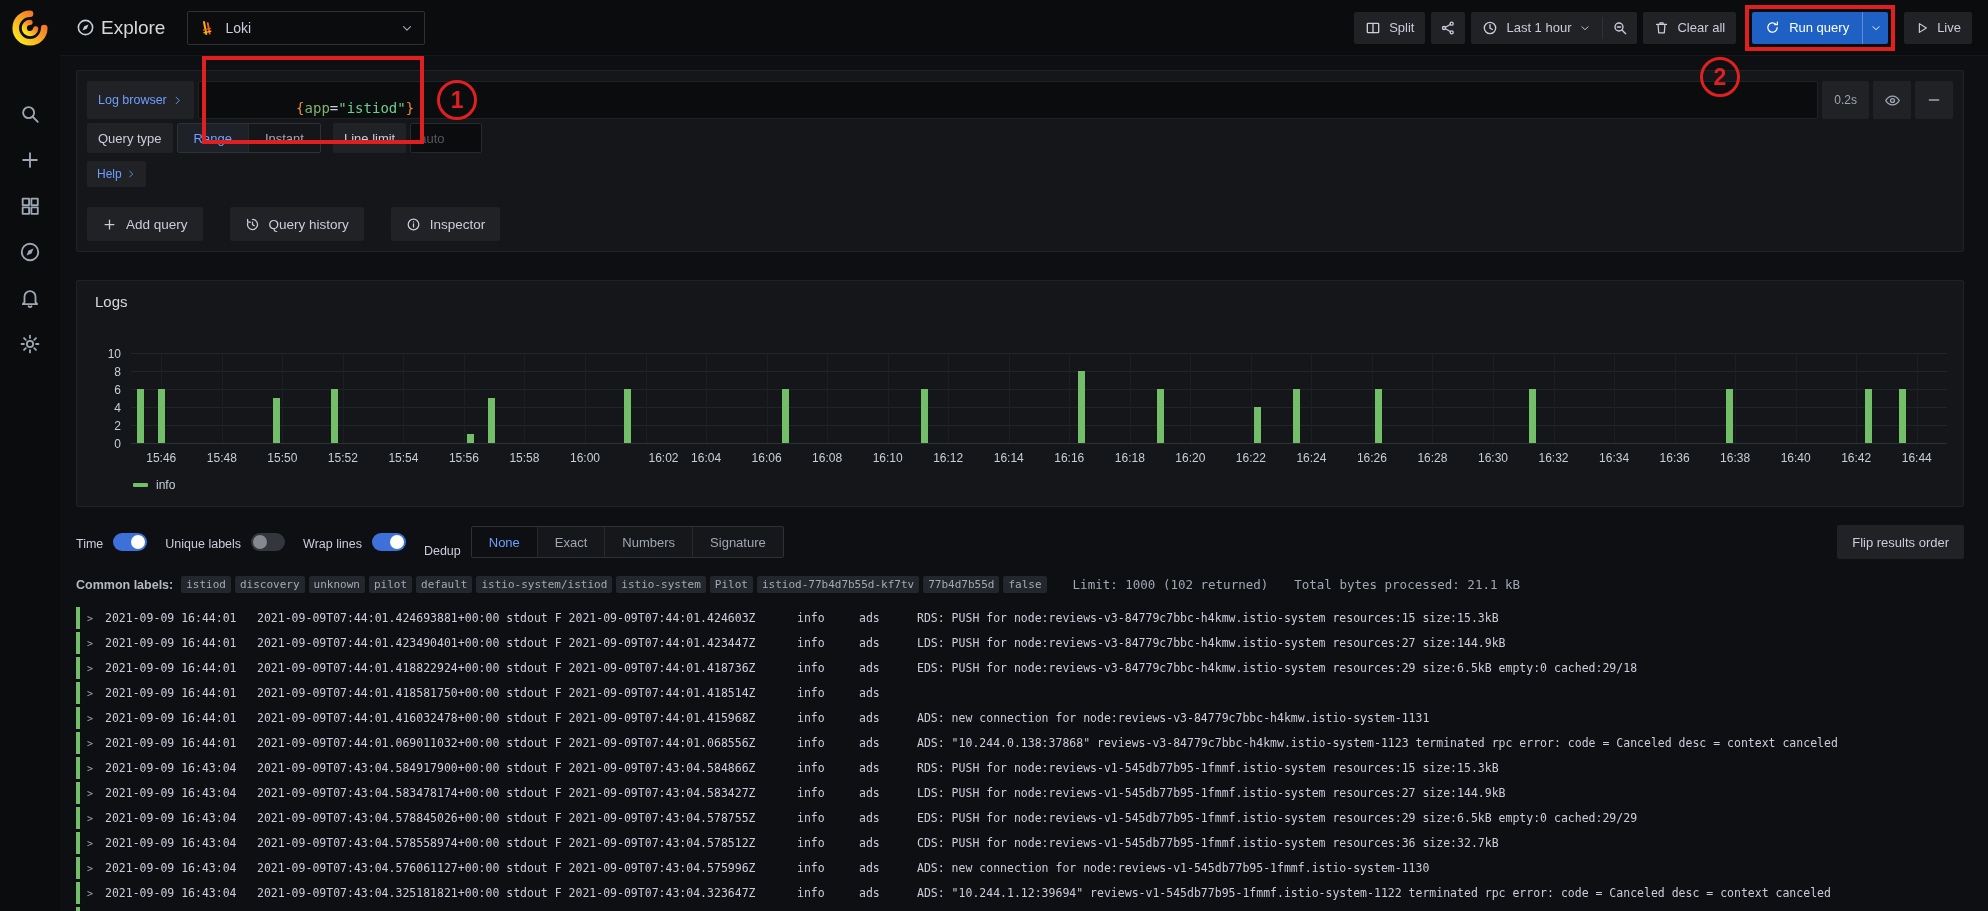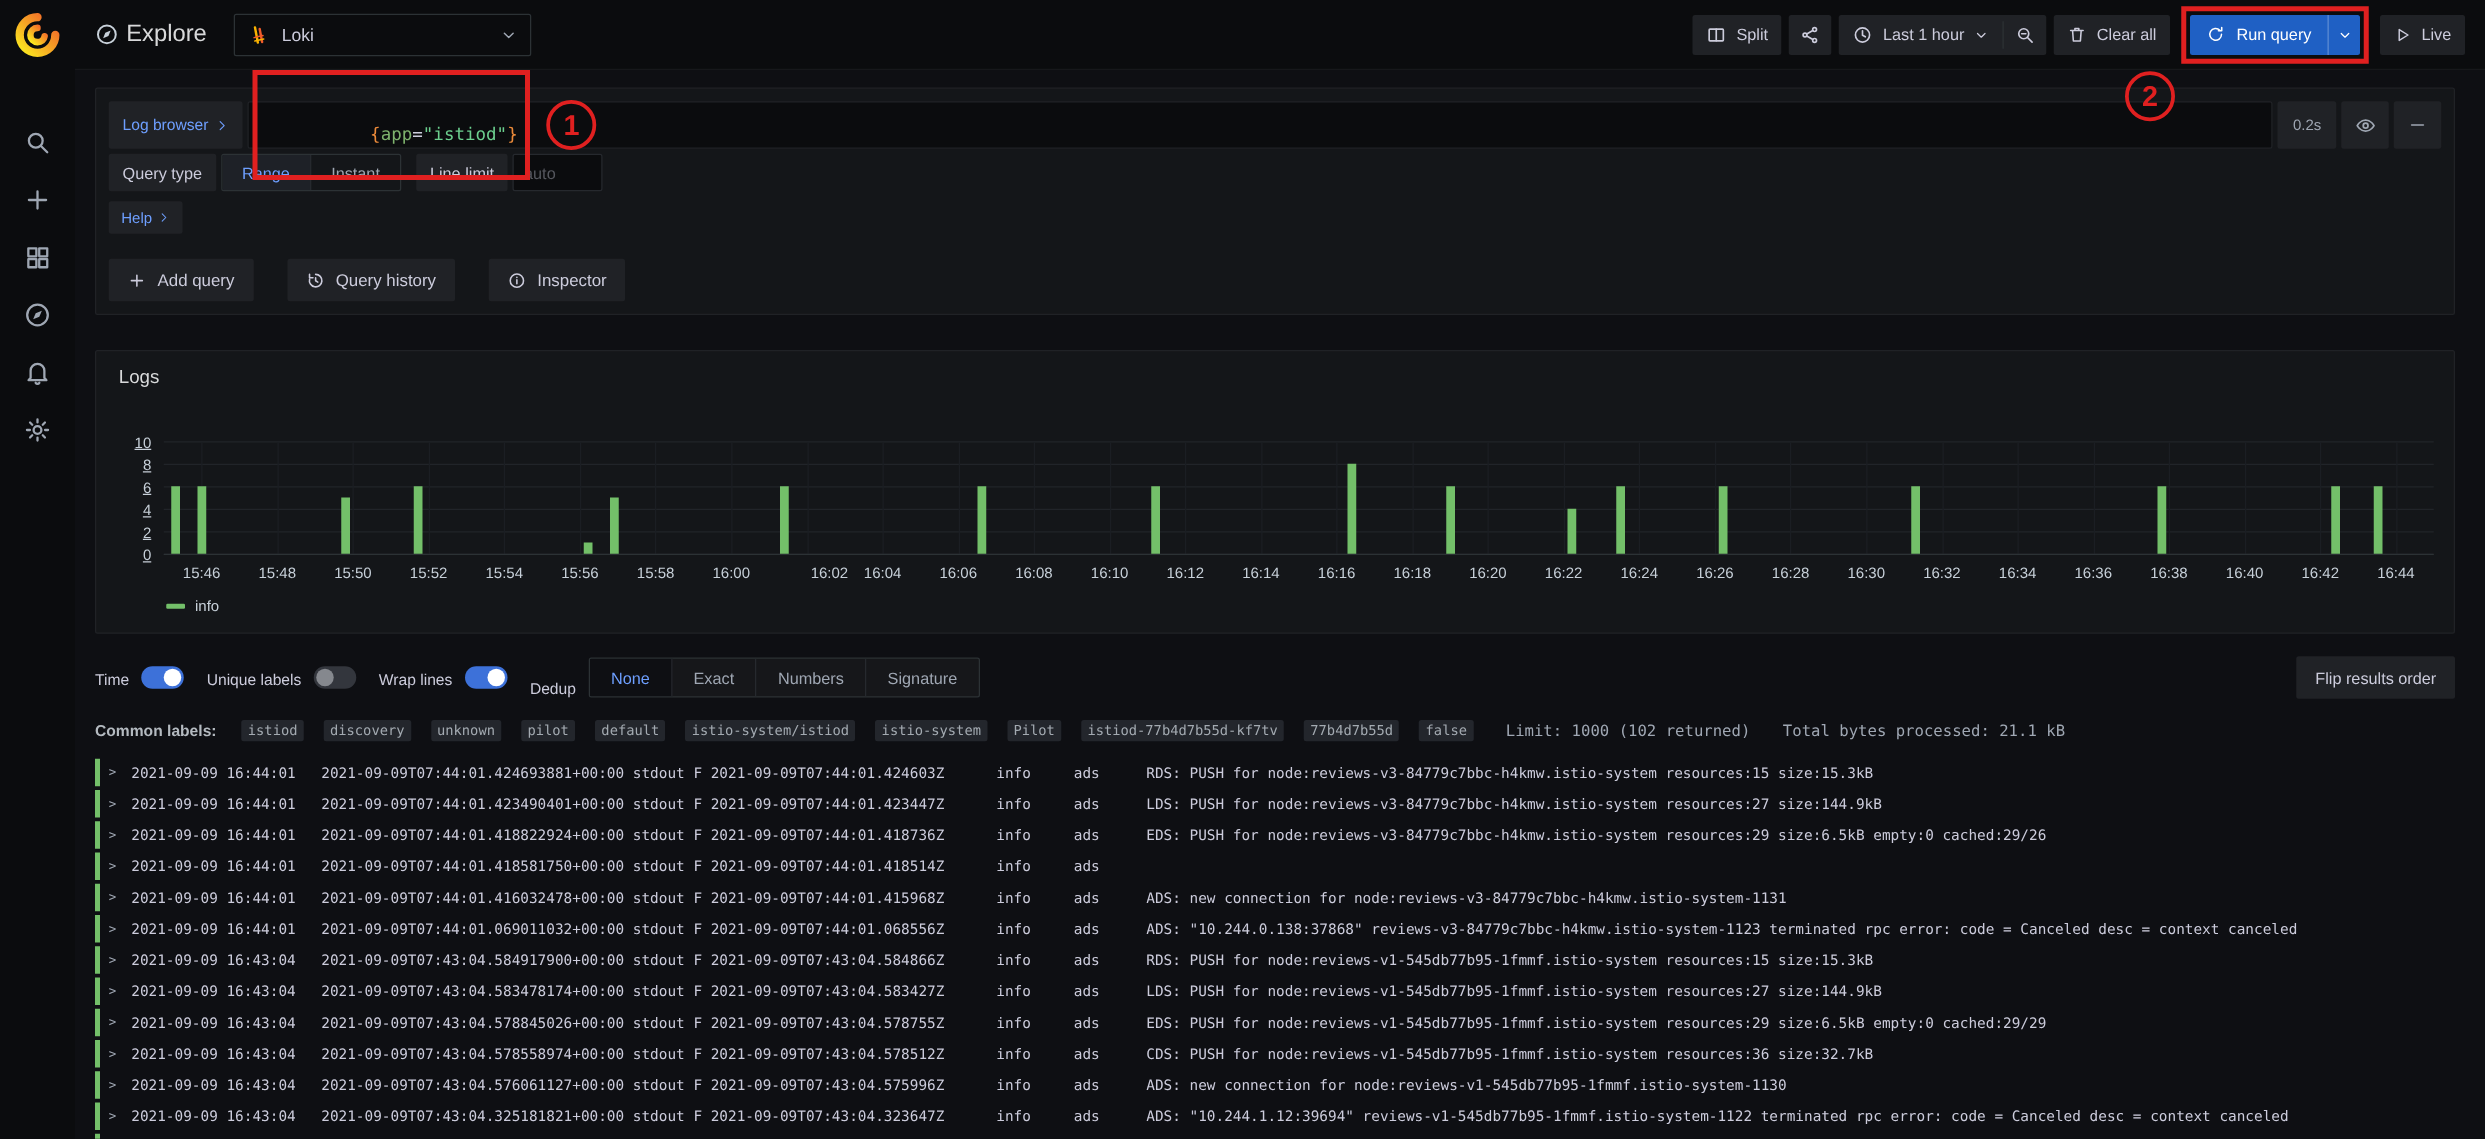--- a/index.html
+++ b/index.html
@@ -78,21 +78,21 @@
   .actions-row{margin-top:20px;display:flex;gap:27px;}
   .action-btn{height:34px;background:var(--btn);border:none;border-radius:2px;color:#ccccdc;font-size:13.5px;
               font-weight:500;display:inline-flex;align-items:center;gap:9px;padding:0 15px;cursor:pointer;}
 
   
   .logs-panel{margin-top:28px;background:var(--panel);border:1px solid var(--border2);border-radius:2px;
               padding:10px 16px 12px;}
   .panel-title{font-size:15px;font-weight:500;color:#d8d9da;margin:2px 0 0 2px;}
   .chart{margin-top:44px;display:flex;}
   .y-axis{width:38px;position:relative;height:90px;flex:none;}
-  .y-tick{position:absolute;right:10px;font-size:12px;color:#c7d0d9;transform:translateY(7px);text-decoration:underline;}
+  .y-tick{position:absolute;right:10px;font-size:12px;color:#c7d0d9;transform:translateY(7px);}
   .plot{flex:1;height:90px;position:relative;}
   .hline{position:absolute;left:0;right:0;height:1px;background:#212429;}
   .vline{position:absolute;top:0;bottom:0;width:1px;background:#1b1e23;}
   .baseline{position:absolute;left:0;right:0;bottom:0;height:1px;background:#2c3235;}
   .bar{position:absolute;bottom:1px;width:7px;background:#73bf69;}
   .x-axis{position:relative;height:22px;margin-left:38px;}
   .x-tick{position:absolute;top:7px;font-size:12px;color:#c7d0d9;transform:translateX(-50%);white-space:nowrap;}
   .legend{margin:12px 0 2px 40px;display:flex;align-items:center;gap:8px;font-size:12px;color:#c7d0d9;cursor:pointer;}
   .legend-swatch{width:15px;height:4px;background:#73bf69;border-radius:1px;}
 
@@ -108,21 +108,21 @@
   .dedup-group{display:flex;border:1px solid var(--border);border-radius:2px;overflow:hidden;background:#16171a;height:32px;}
   .dedup-opt{display:flex;align-items:center;padding:0 17px;font-size:13px;color:var(--dim);
              border-right:1px solid #26292e;cursor:pointer;}
   .dedup-opt:last-child{border-right:none;}
   .dedup-opt.sel{color:#6e9fff;background:#0e0f13;}
   .flip-btn{margin-left:auto;height:34px;background:var(--btn);border:none;border-radius:2px;color:#ccccdc;
             font-size:13px;font-weight:500;padding:0 15px;cursor:pointer;}
 
   
   .meta-row{margin-top:15px;display:flex;align-items:center;gap:26px;}
-  .labels-wrap{display:flex;align-items:center;gap:16px;}
+  .labels-wrap{display:flex;align-items:center;gap:4px;}
   .common-label{font-size:12.5px;font-weight:700;color:#b4bac0;margin-right:4px;white-space:nowrap;}
   .chip{background:#23262c;color:#a3aab1;font-family:"DejaVu Sans Mono",monospace;font-size:11px;
         padding:2px 5px;border-radius:2px;white-space:nowrap;}
   .meta-txt{font-family:"DejaVu Sans Mono",monospace;font-size:12.5px;color:#9fa7b3;white-space:nowrap;}
 
   
   .log-rows{margin-top:14px;}
   .log-row{display:flex;align-items:center;height:22px;margin-bottom:3px;
            font-family:"DejaVu Sans Mono",monospace;font-size:11.5px;color:#ccccdc;cursor:pointer;}
   .lvl-bar{width:4px;align-self:stretch;background:#73bf69;margin-right:7px;flex:none;}
@@ -536,21 +536,21 @@
         <span class="col-source">ads</span>
         <span class="col-msg">LDS: PUSH for node:reviews-v3-84779c7bbc-h4kmw.istio-system resources:27 size:144.9kB</span>
       </div>
       <div class="log-row">
         <span class="lvl-bar"></span>
         <span class="chevcol">&gt;</span>
         <span class="col-time">2021-09-09 16:44:01</span>
         <span class="col-detail">2021-09-09T07:44:01.418822924+00:00 stdout F 2021-09-09T07:44:01.418736Z</span>
         <span class="col-level">info</span>
         <span class="col-source">ads</span>
-        <span class="col-msg">EDS: PUSH for node:reviews-v3-84779c7bbc-h4kmw.istio-system resources:29 size:6.5kB empty:0 cached:29/26</span>
+        <span class="col-msg">EDS: PUSH for node:reviews-v3-84779c7bbc-h4kmw.istio-system resources:29 size:6.5kB empty:0 cached:29/18</span>
       </div>
       <div class="log-row">
         <span class="lvl-bar"></span>
         <span class="chevcol">&gt;</span>
         <span class="col-time">2021-09-09 16:44:01</span>
         <span class="col-detail">2021-09-09T07:44:01.418581750+00:00 stdout F 2021-09-09T07:44:01.418514Z</span>
         <span class="col-level">info</span>
         <span class="col-source">ads</span>
       </div>
       <div class="log-row">

